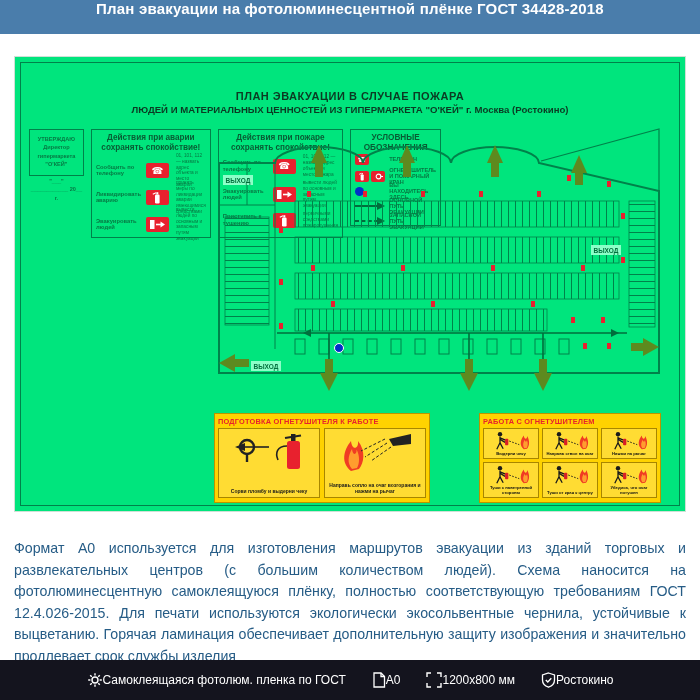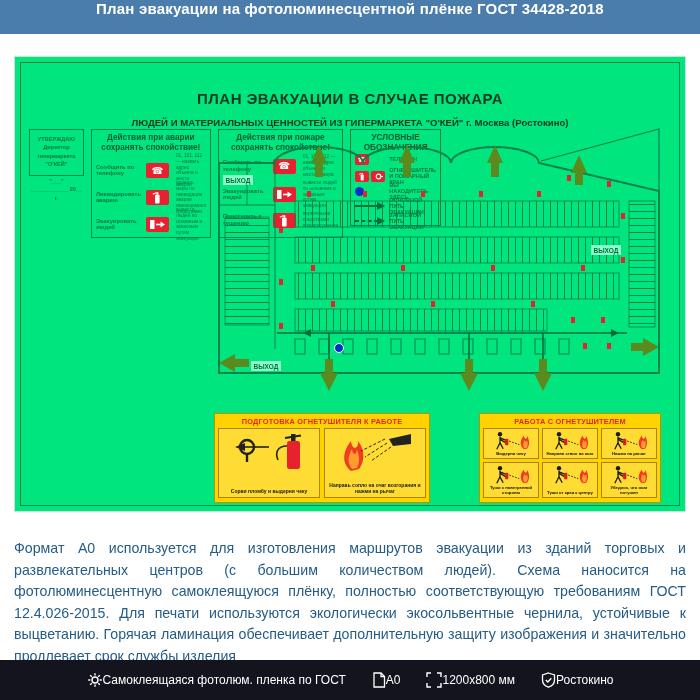--- a/index.html
+++ b/index.html
@@ -7,22 +7,22 @@
   body{background:#fff;font-family:"Liberation Sans",sans-serif;position:relative;overflow:hidden}
 
   
   .topbar{position:absolute;top:0;left:0;width:700px;height:34px;background:#4a7dab;display:flex;align-items:flex-start;justify-content:center}
   .topbar h1{color:#fff;font-size:15px;font-weight:bold;letter-spacing:.2px}
 
   
   .board{position:absolute;left:14px;top:56px;width:672px;height:456px;background:#00e57d;border:1px solid #cfe0d6}
   .board-frame{position:absolute;inset:5px;border:1.5px solid #00824a;pointer-events:none}
   .plan-title{position:absolute;top:33px;left:0;right:0;text-align:center;color:#0b3a23;font-weight:bold}
-  .pt1{font-size:15px;letter-spacing:.5px}
-  .pt2{font-size:9.6px;margin-top:10px}
+  .pt1{font-size:11px;letter-spacing:.5px}
+  .pt2{font-size:9.6px;margin-top:2px}
 
   
   .left-col{position:absolute;left:14px;top:72px;width:176px;display:flex;flex-direction:row;gap:7px}
   .gbox{border:1.3px solid #00824a}
   .approval-box{height:47px;font-size:5.6px;line-height:8.4px;text-align:center;padding-top:5px;color:#067a44;font-weight:bold}
   .action-box{height:109px;padding:3px 4px}
   .abox-title{text-align:center;font-weight:bold;font-size:8.2px;line-height:9.5px;color:#085c34}
   .arow{display:grid;grid-template-columns:50px 27px 1fr;align-items:center;height:26px;margin-top:1px}
   .arow-label{font-size:5.8px;line-height:6.6px;font-weight:bold;color:#067a44}
   .icon-red{width:23px;height:15px;background:#e8212e;border-radius:2px;display:flex;align-items:center;justify-content:center;color:#fff;font-size:9.5px;line-height:1}
@@ -35,21 +35,21 @@
   .dot-blue{width:9px;height:9px;border-radius:50%;background:#0030c8;display:inline-block}
 
   
   .floor{position:absolute;left:196px;top:60px}
   .floor text{font-family:"Liberation Sans",sans-serif;font-weight:bold;fill:#006e3c;font-size:6.5px}
 
   
   .ybox{position:absolute;background:#ffd200;border:1px solid #b99400;padding:3px}
   .prep-box{left:199px;top:356px;width:216px;height:90px}
   .work-box{left:464px;top:356px;width:182px;height:90px}
-  .ybox-title{color:#e8212e;font-weight:bold;text-align:center;font-size:7.4px;letter-spacing:.2px}
+  .ybox-title{color:#e8212e;font-weight:bold;font-size:7.4px;letter-spacing:.2px}
   .prep-panels{display:flex;gap:4px;margin-top:2px;height:70px}
   .prep-panel{flex:1;border:1.2px solid #a88600;background:#ffdc33;display:flex;flex-direction:column;align-items:center;justify-content:space-between;padding:2px}
   .ycap{font-size:5px;line-height:5.8px;color:#1a1a1a;text-align:center;font-weight:bold}
   .work-grid{display:grid;grid-template-columns:repeat(3,1fr);grid-template-rows:repeat(2,1fr);gap:3px;margin-top:2px;height:70px}
   .work-panel{border:1px solid #a88600;background:#ffdc33;display:flex;flex-direction:column;align-items:center;justify-content:space-between;padding:1px}
   .wcap{font-size:4.2px;line-height:4.9px;text-align:center;color:#111;font-weight:bold}
 
   
   .description{position:absolute;left:14px;top:538px;width:672px;font-size:14.2px;line-height:21.5px;color:#265c86;text-align:justify}
 

